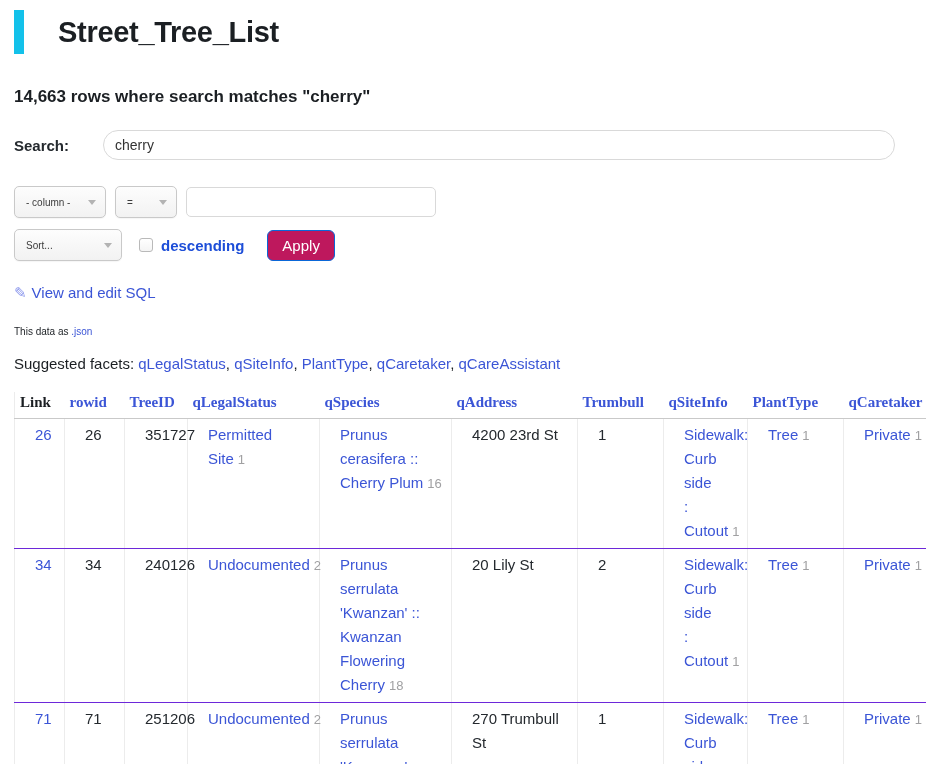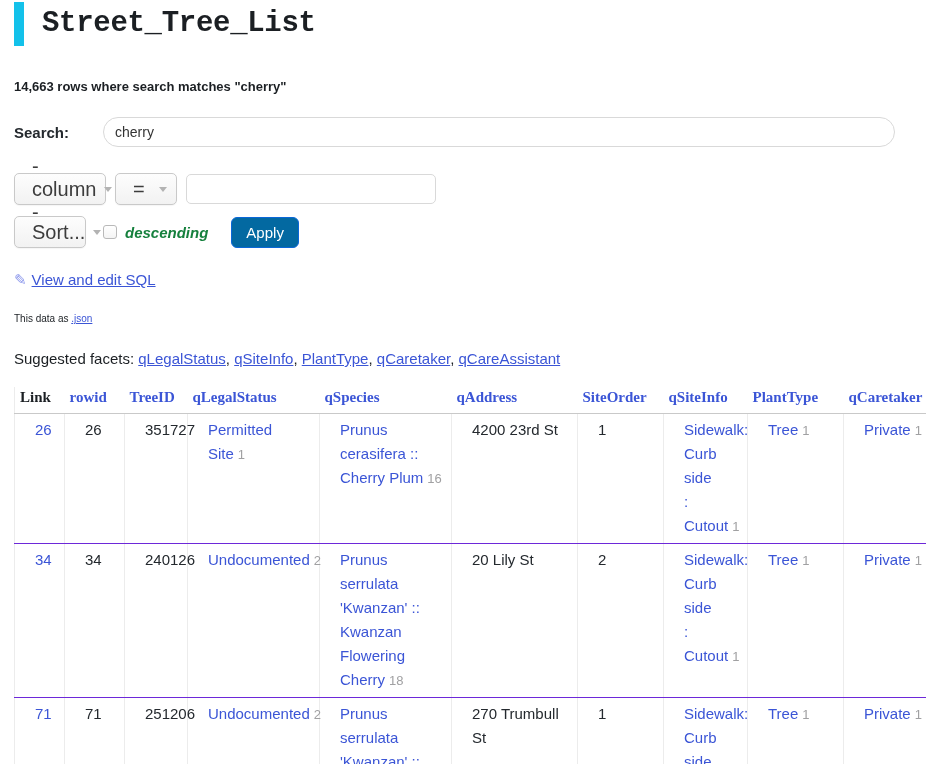--- a/index.html
+++ b/index.html
@@ -6,81 +6,81 @@
   html, body { margin: 0; padding: 0; }
   body {
     width: 940px; height: 764px; overflow: hidden;
     background: #fff; color: #24292e;
     font-family: "Liberation Sans", "DejaVu Sans", sans-serif;
     font-size: 15px;
   }
   .wrap { padding: 0 14px; }
 
   
-  .pagehead { margin-top: 2px; border-left: 10px solid #13c1ea; padding-left: 18px; font-family: Liberation Mono, monospace; }
+  .pagehead { margin-top: 10px; border-left: 10px solid #13c1ea; padding-left: 34px; }
   .pagehead h1 { margin: 0; font-size: 29px; line-height: 44px; font-weight: 700; color: #1b1f23; letter-spacing: -0.3px; }
 
-  .rowcount { margin: 33px 0 0 0; font-size: 13px; font-weight: 700; color: #1b1f23; }
+  .rowcount { margin: 33px 0 0 0; font-size: 17px; font-weight: 700; color: #1b1f23; }
 
   
   .search-row { display: flex; align-items: center; margin-top: 23px; }
   .search-row label { font-weight: 700; font-size: 15px; width: 89px; flex: none; }
   .search-input {
     width: 792px; height: 30px; border: 1px solid #d9d9d9; border-radius: 15px;
     padding: 0 11px; font-size: 14px; color: #333; outline: none;
     font-family: "Liberation Sans", "DejaVu Sans", sans-serif;
   }
 
   
   .fakeselect {
     display: inline-flex; align-items: center; justify-content: space-between;
     height: 32px; border: 1px solid #c9c9c9; border-radius: 5px;
     background: linear-gradient(#fdfdfd, #f2f2f2);
-    padding: 0 9px 0 17px; font-size: 20px; color: #3c3c3c; cursor: default;
+    padding: 0 9px 0 11px; font-size: 10px; color: #3c3c3c; cursor: default;
     box-shadow: 0 1px 1px rgba(0,0,0,0.04);
   }
   .chev {
     width: 0; height: 0; margin-left: 8px;
     border-left: 4px solid transparent; border-right: 4px solid transparent;
     border-top: 5px solid #b3b3b3;
   }
 
   .filter-row { display: flex; align-items: center; margin-top: 26px; gap: 9px; }
   .sel-column { width: 92px; }
   .sel-op { width: 62px; }
   .filter-value {
     width: 250px; height: 30px; border: 1px solid #d9d9d9; border-radius: 5px;
     padding: 0 9px; font-size: 14px; outline: none;
     font-family: "Liberation Sans", "DejaVu Sans", sans-serif;
   }
 
   .sort-row { display: flex; align-items: center; margin-top: 11px; }
-  .sel-sort { width: 72px; }
+  .sel-sort { width: 108px; }
   .desc-checkbox {
     appearance: none; -webkit-appearance: none;
     width: 14px; height: 14px; margin: 0 0 0 17px;
     border: 1px solid #b9b9b9; border-radius: 3px;
     background: linear-gradient(#fff, #f4f4f4);
   }
-  .desc-label { font-weight: 700; font-size: 15px; margin-left: 8px; color: #15803d; font-style: italic; }
+  .desc-label { font-weight: 700; font-size: 15px; margin-left: 8px; color: #1d4ed8; }
   .apply-btn {
     margin-left: 23px; height: 31px; padding: 0 14px;
-    background: #0369a1; border: 1px solid #0a67d8; border-radius: 6px;
+    background: #be185d; border: 1px solid #0a67d8; border-radius: 6px;
     color: #fff; font-size: 15px; cursor: pointer;
     font-family: "Liberation Sans", "DejaVu Sans", sans-serif;
   }
 
   
   a { color: #3b55d6; text-decoration: none; cursor: pointer; }
-  a.u { text-decoration: underline; }
+  a.u { }
 
   .sql-line { margin-top: 23px; font-size: 15px; line-height: 18px; }
   .pencil { color: #8a96ec; margin-right: 5px; font-size: 15px; }
   .data-line { margin-top: 21px; font-size: 10px; line-height: 18px; color: #1b1f23; }
-  .facets-line { margin-top: 22px; font-size: 15px; line-height: 18px; color: #1b1f23; }
+  .facets-line { margin-top: 14px; font-size: 15px; line-height: 18px; color: #1b1f23; }
   .facets-line .sep { color: #1b1f23; }
 
   
   table { border-collapse: collapse; table-layout: fixed; width: 912px; margin-top: 19px; border-left: 1px solid #ececec; }
   th {
     text-align: left; font-size: 15px; font-weight: 700; color: #1b1f23;
     padding: 2px 4px 7px 5px; border-bottom: 1px solid #c9c9c9;
     white-space: nowrap; overflow: hidden; font-family: Liberation Serif, serif;
   }
   th a { font-weight: 700; }
@@ -159,21 +159,21 @@
         <col>
     </colgroup>
     <thead>
       <tr>
         <th>Link</th>
         <th><a>rowid</a></th>
         <th><a>TreeID</a></th>
         <th><a>qLegalStatus</a></th>
         <th><a>qSpecies</a></th>
         <th><a>qAddress</a></th>
-        <th><a>SiteOrder</a></th>
+        <th><a>Trumbull</a></th>
         <th><a>qSiteInfo</a></th>
         <th><a>PlantType</a></th>
         <th><a>qCaretaker</a></th>
       </tr>
     </thead>
     <tbody>
       <tr>
         <td><a>26</a></td>
         <td>26</td>
         <td>351727</td>

